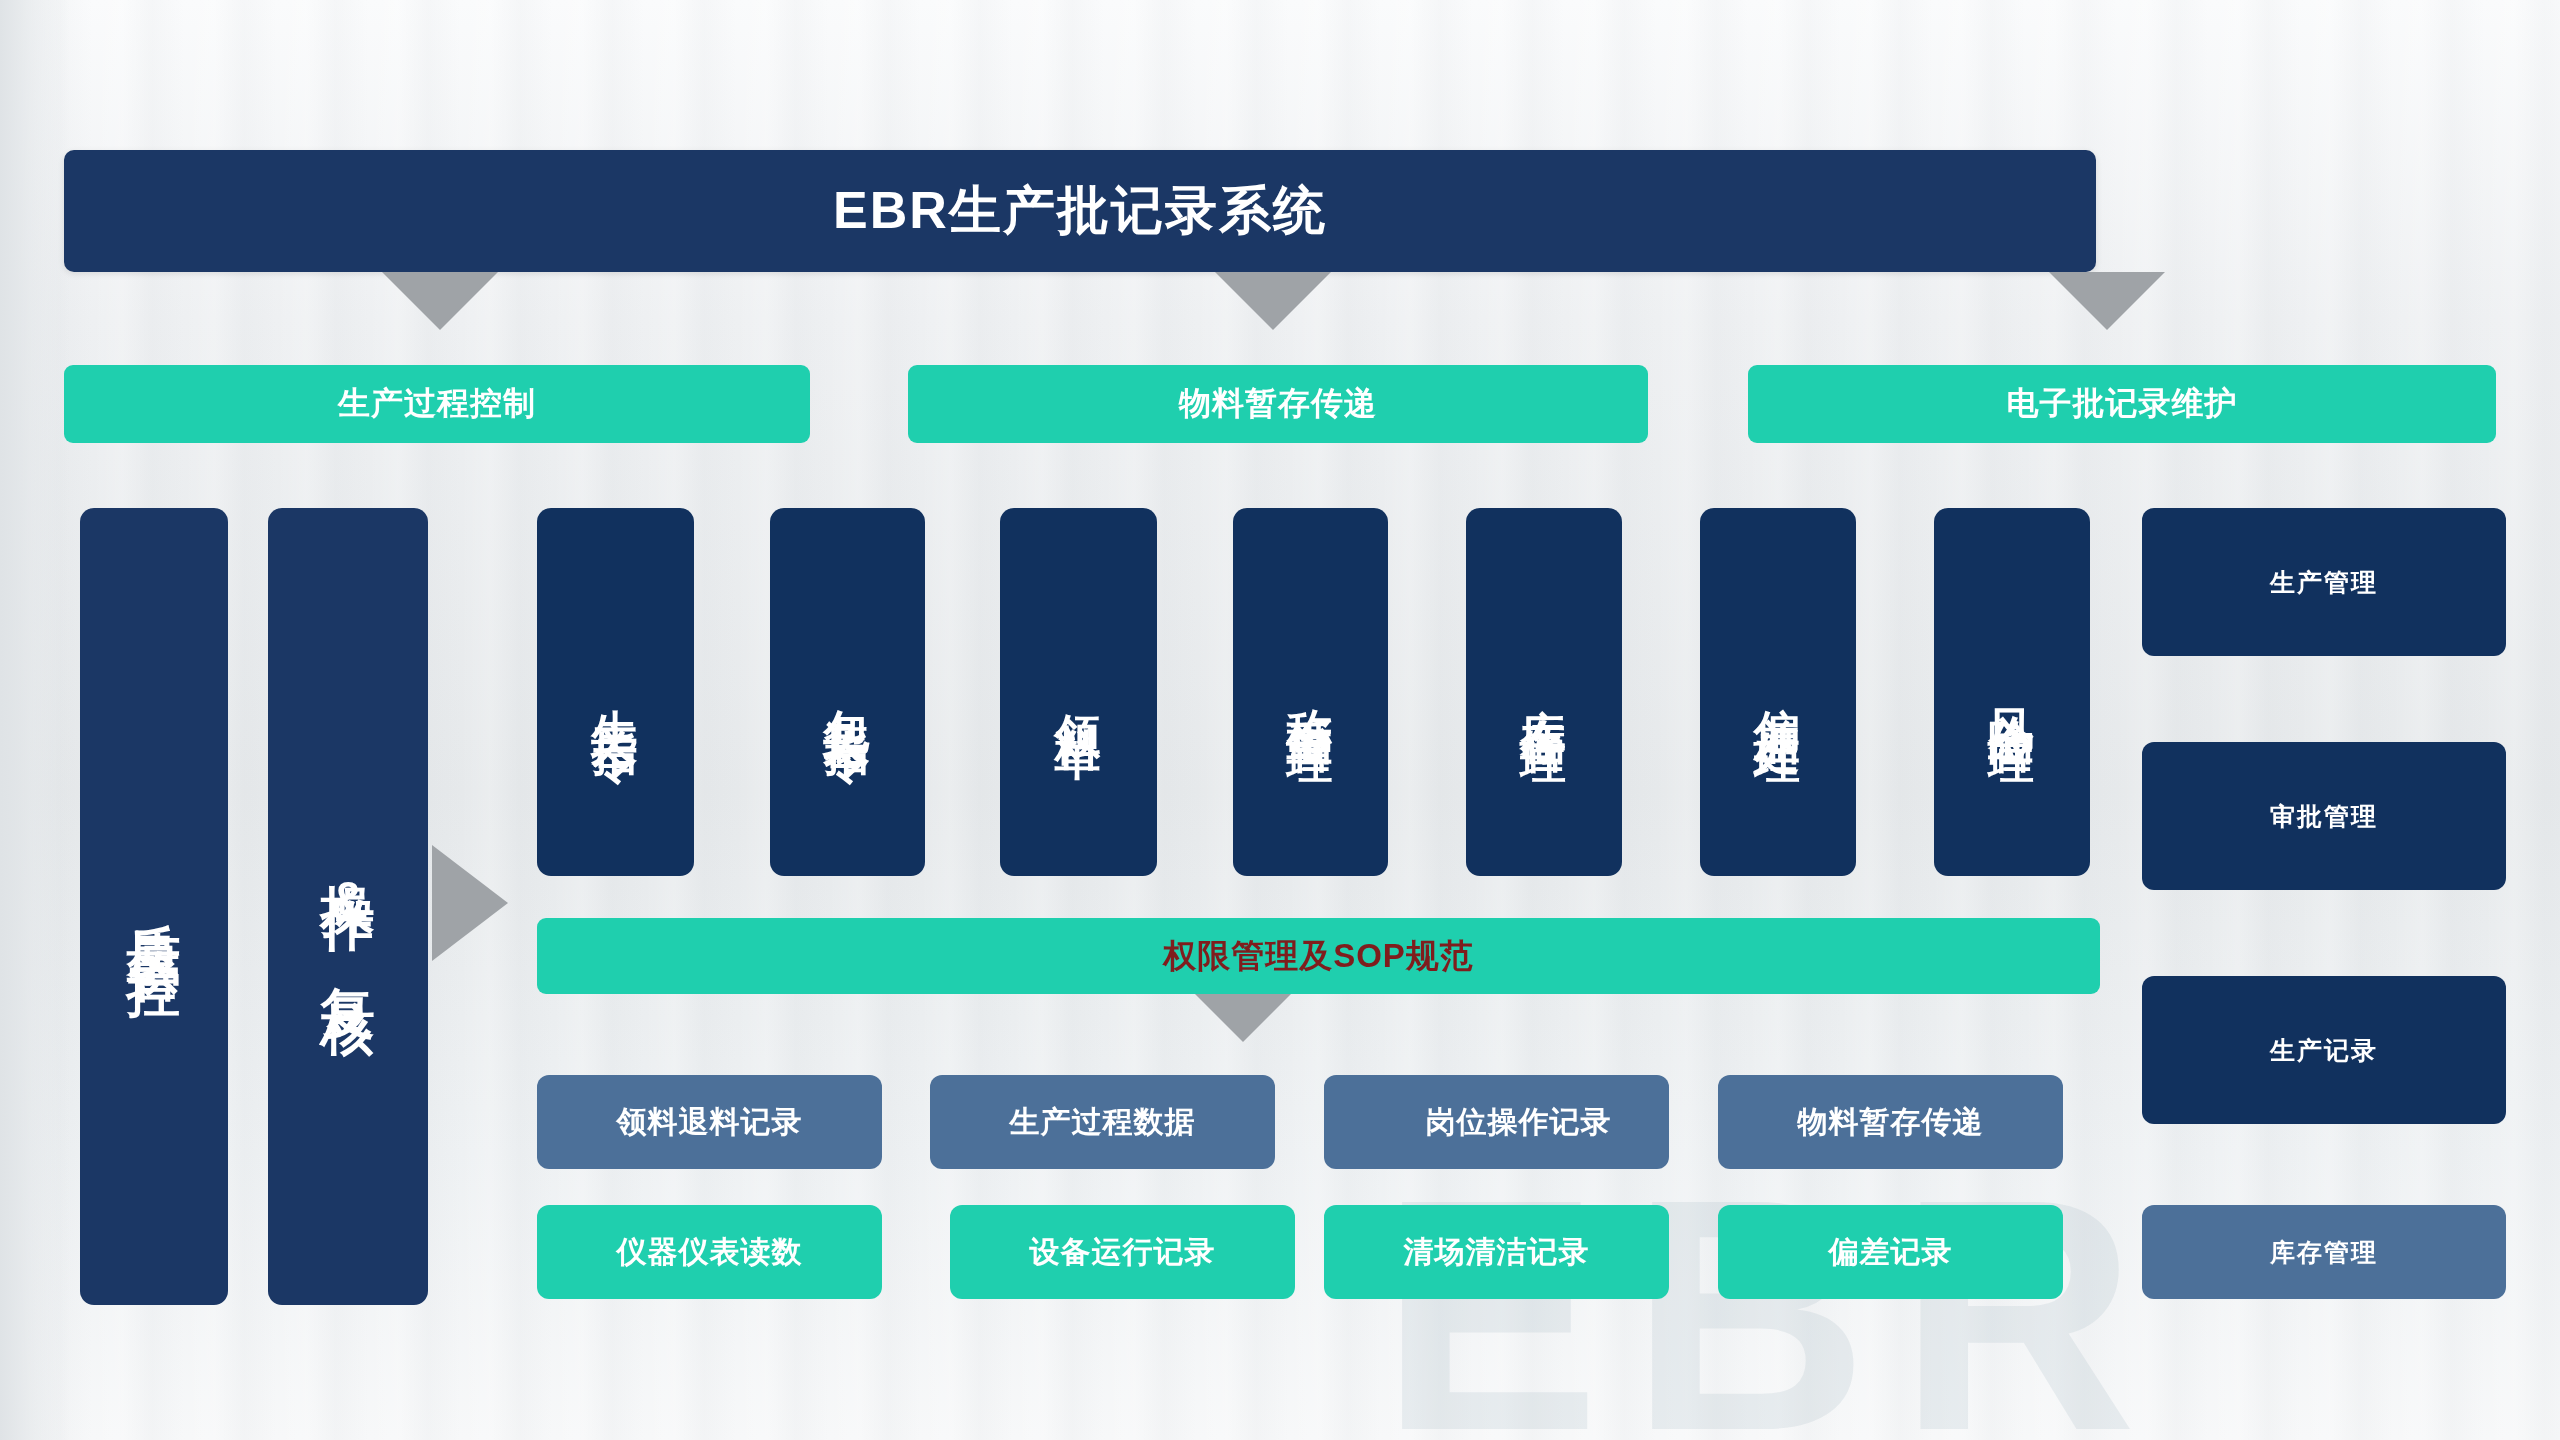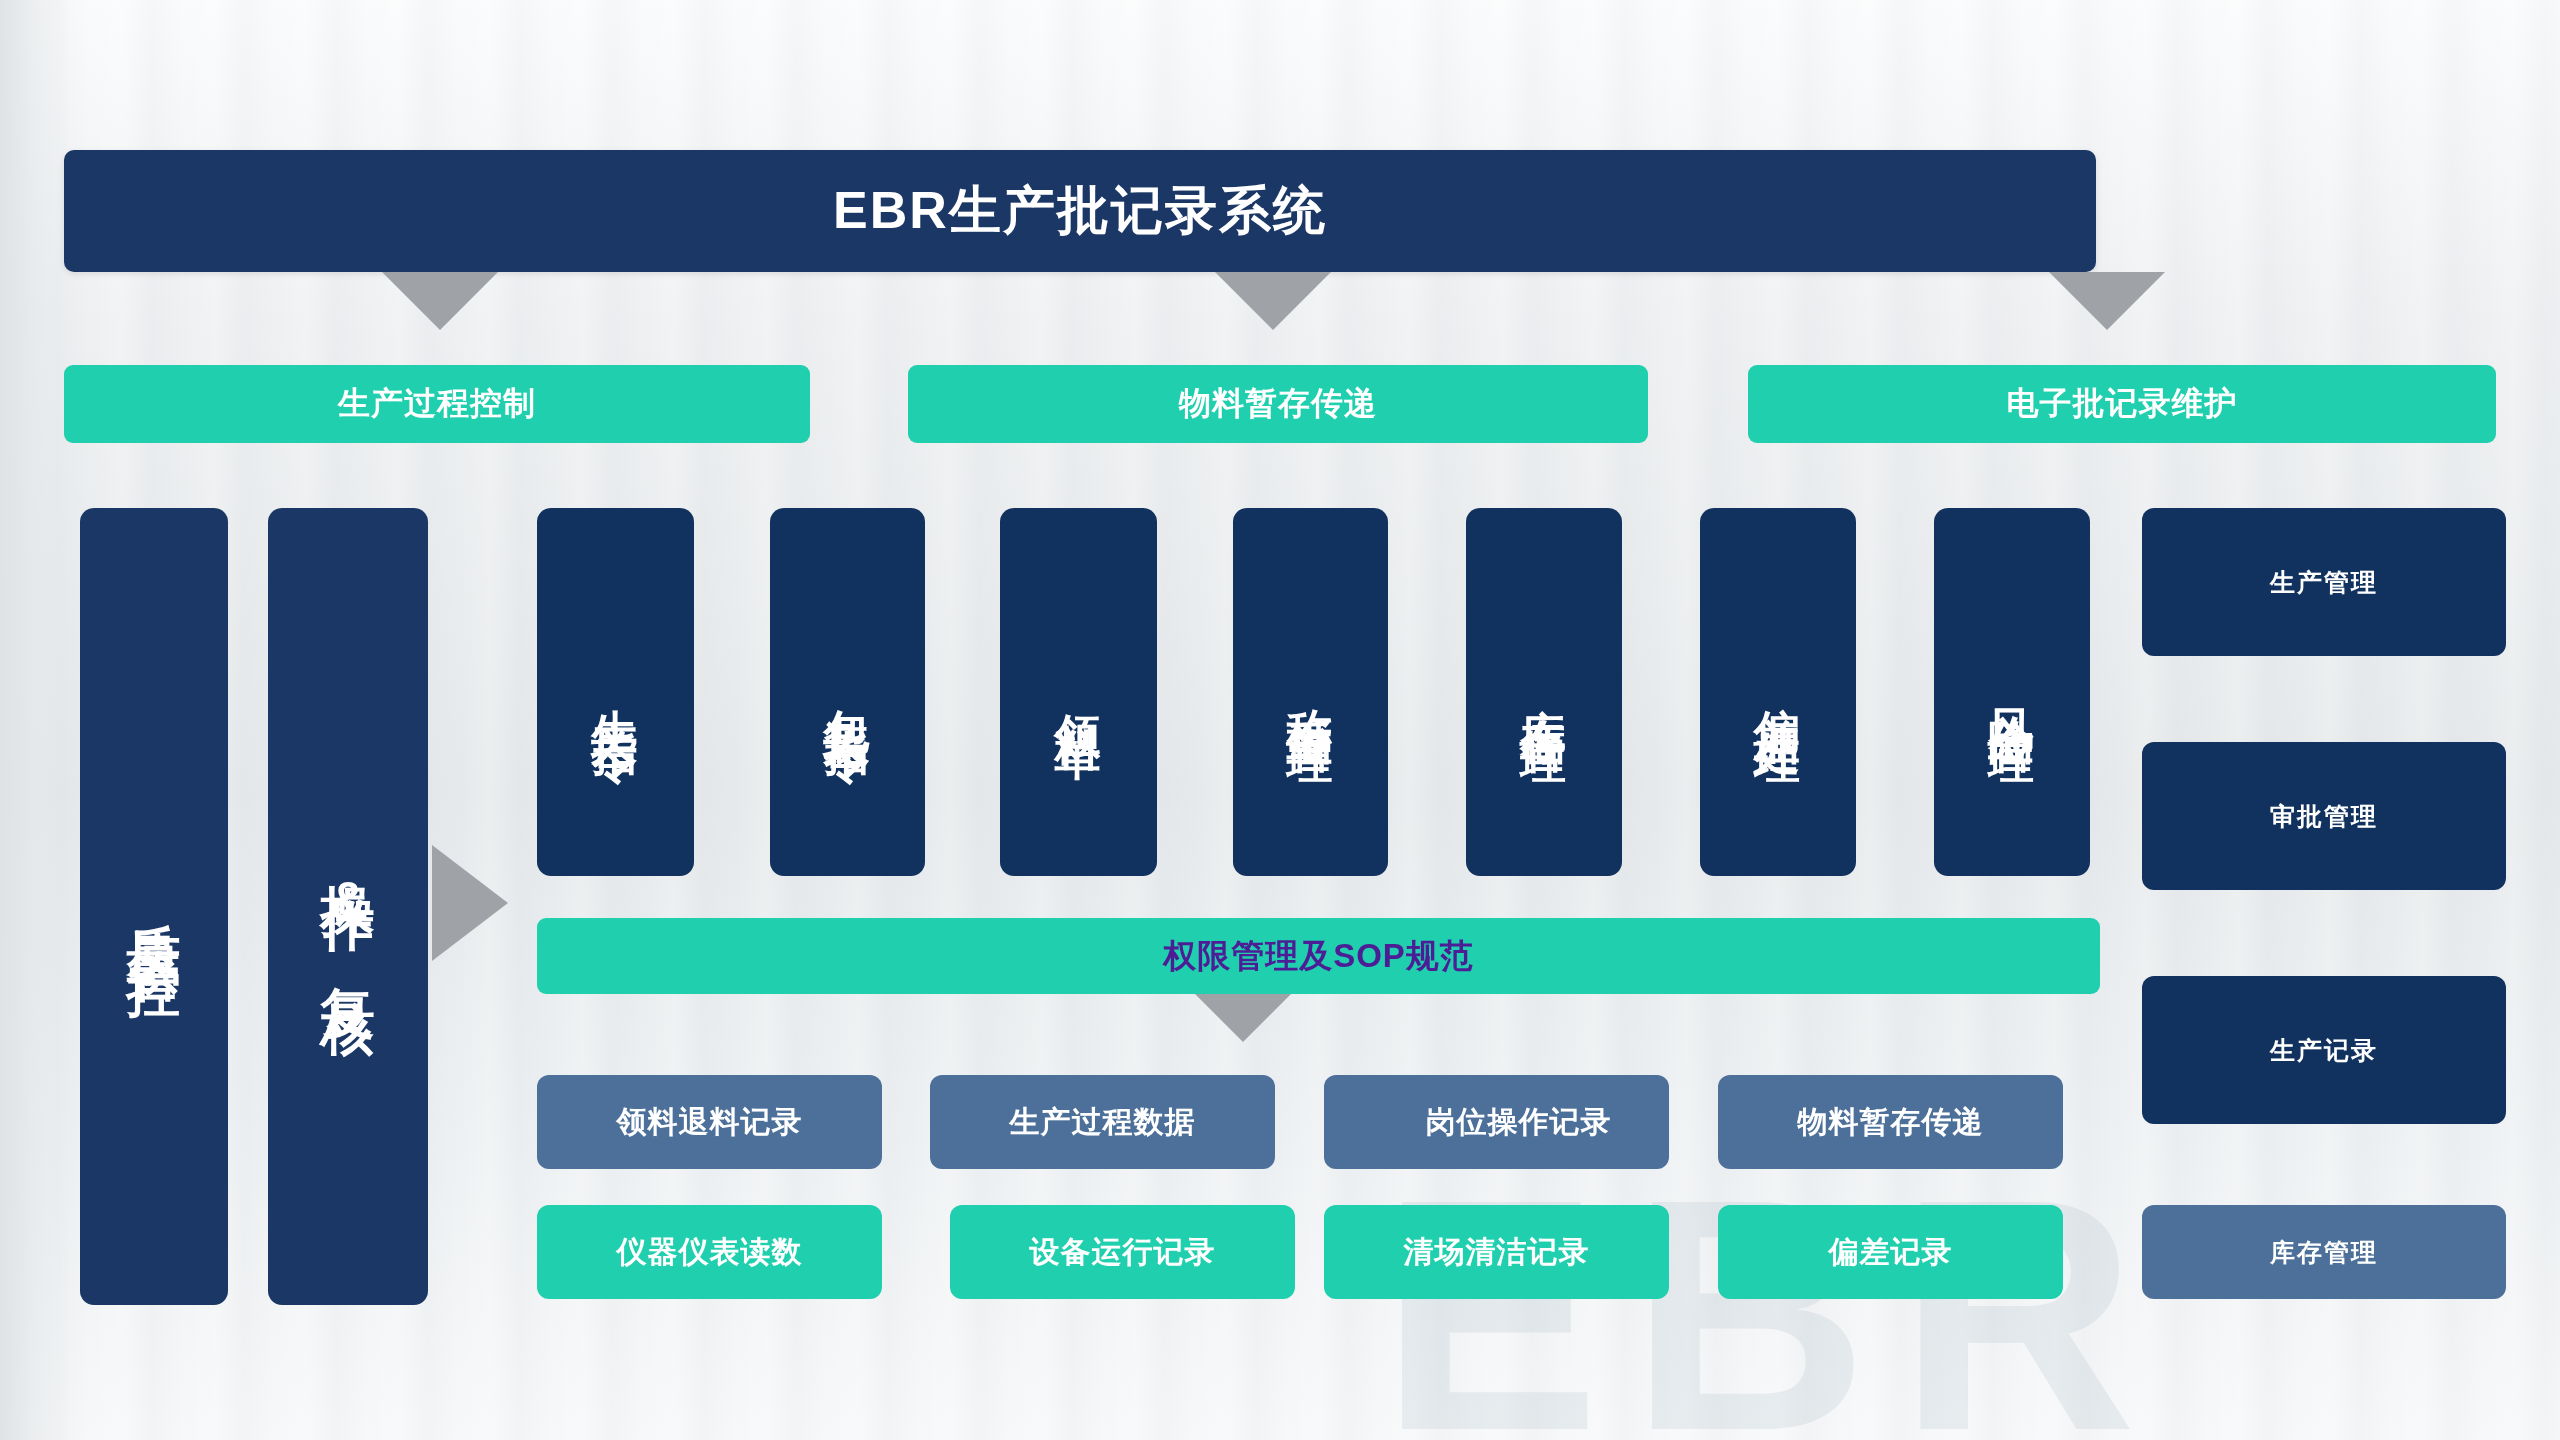--- a/index.html
+++ b/index.html
@@ -117,21 +117,21 @@
     font-size: 46px;
     letter-spacing: 10px;
   }
 
   
   .sop-bar {
     position: absolute; left: 537px; top: 918px; width: 1563px; height: 76px;
     background: #1fcfae;
     border-radius: 9px;
     display: flex; align-items: center; justify-content: center;
-    color: #4c1d95; font-size: 33px; font-weight: bold; letter-spacing: 1px;
+    color: #7f1d1d; font-size: 33px; font-weight: bold; letter-spacing: 1px;
   }
   .arrow-down.sop {
     left: 1195px; top: 994px;
     border-left: 48px solid transparent;
     border-right: 48px solid transparent;
     border-top: 48px solid #9fa3a7;
   }
 
   
   .chip {

